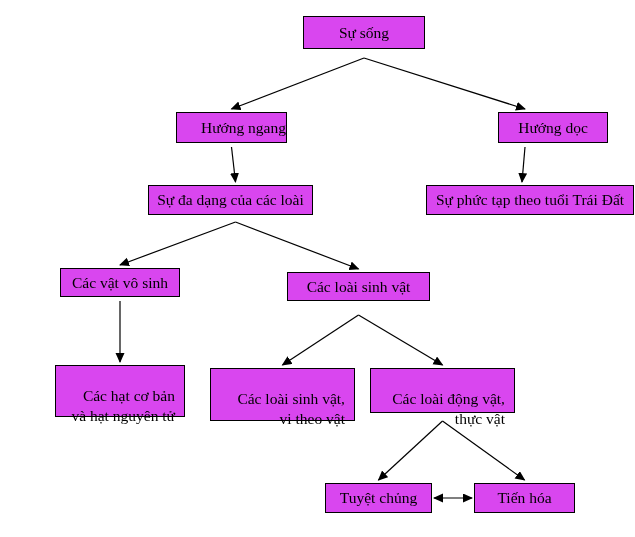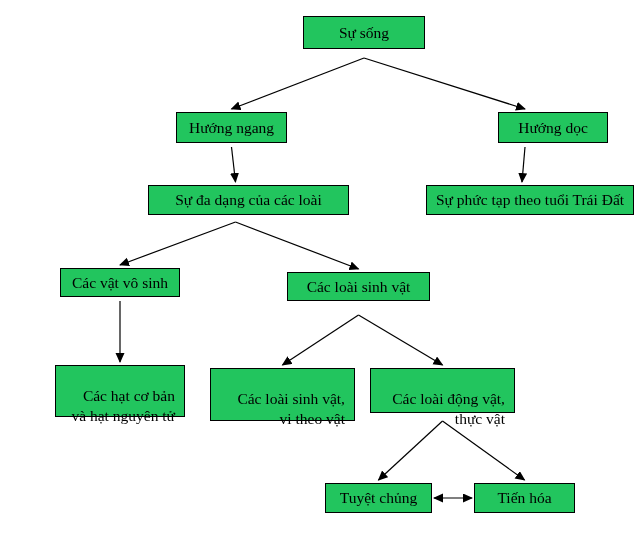--- a/index.html
+++ b/index.html
@@ -21,21 +21,21 @@
     position: absolute;
     left: 0;
     top: 0;
     width: 635px;
     height: 537px;
   }
   .node {
     position: absolute;
     box-sizing: border-box;
     border: 1.4px solid #000000;
-    background: #22c55e;
+    background: #d946ef;
     color: #000000;
     font-size: 15.5px;
     line-height: 20px;
     display: flex;
     flex-direction: column;
     justify-content: center;
     align-items: center;
     text-align: center;
     white-space: nowrap;
   }
@@ -78,27 +78,27 @@
         <line marker-end="url(#ah-end)" x1="358.5" y1="315" x2="442.5" y2="365" class="edge-line"></line>
         <line marker-end="url(#ah-end)" x1="442.5" y1="421" x2="378.5" y2="480" class="edge-line"></line>
         <line marker-end="url(#ah-end)" x1="442.5" y1="421" x2="524.5" y2="480" class="edge-line"></line>
         <line marker-start="url(#ah-start)" marker-end="url(#ah-end)" x1="434" y1="498" x2="472" y2="498" class="edge-line"></line>
       </g>
   </svg>
   <div id="node-layer">
       <div class="node" style="left: 303px; top: 16px; width: 122px; height: 33px;">
         <span>Sự sống</span>
       </div>
-      <div class="node" style="left: 176px; top: 112px; width: 111px; height: 31px;">
+      <div class="node" style="left: 176px; top: 112px; width: 111px; height: 31px; align-items: flex-end;">
         <span>Hướng ngang</span>
       </div>
       <div class="node" style="left: 498px; top: 112px; width: 110px; height: 31px;">
         <span>Hướng dọc</span>
       </div>
-      <div class="node" style="left: 148px; top: 185px; width: 201px; height: 30px;">
+      <div class="node" style="left: 148px; top: 185px; width: 165px; height: 30px;">
         <span>Sự đa dạng của các loài</span>
       </div>
       <div class="node" style="left: 426px; top: 185px; width: 208px; height: 30px;">
         <span>Sự phức tạp theo tuổi Trái Đất</span>
       </div>
       <div class="node" style="left: 60px; top: 268px; width: 120px; height: 29px;">
         <span>Các vật vô sinh</span>
       </div>
       <div class="node" style="left: 287px; top: 272px; width: 143px; height: 29px;">
         <span>Các loài sinh vật</span>

